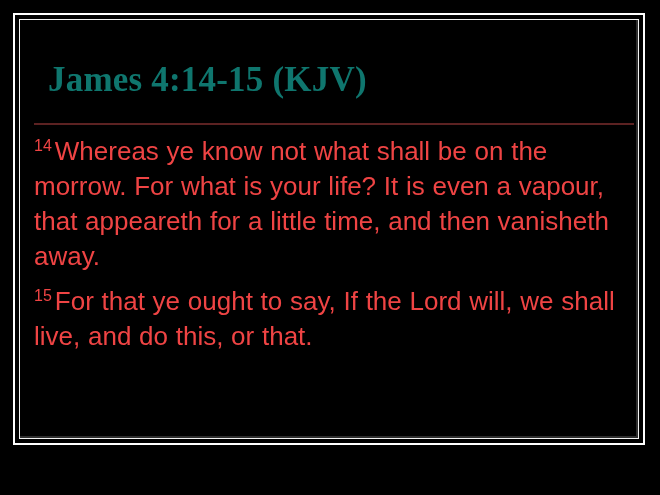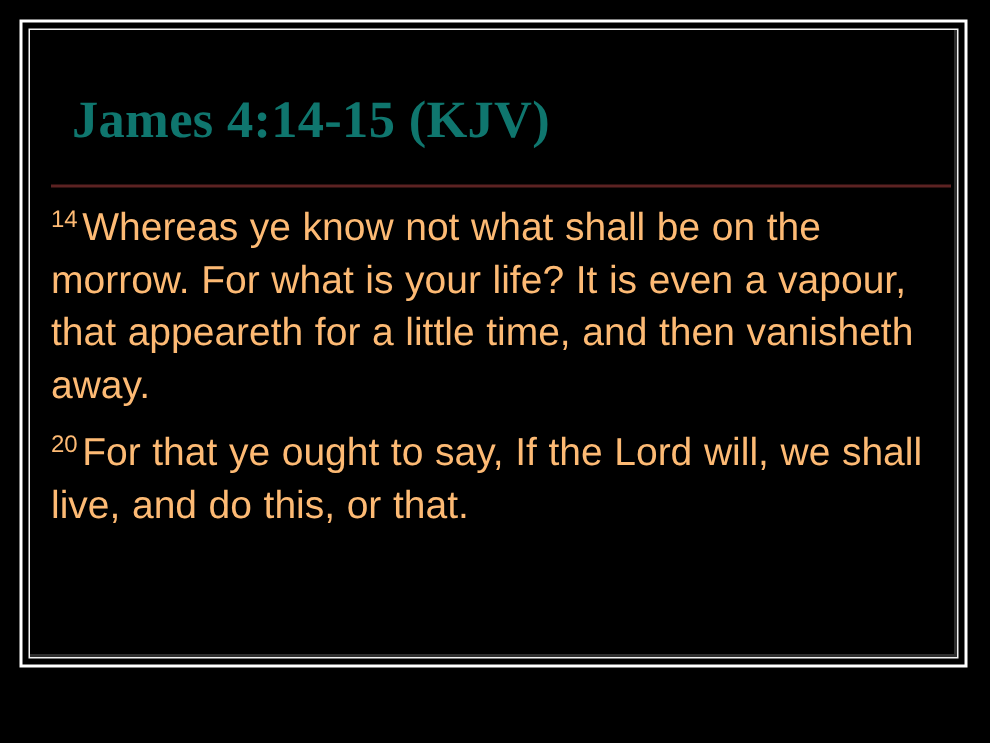--- a/index.html
+++ b/index.html
@@ -99,21 +99,21 @@
   #body-block {
     position: absolute;
     left: 12px;
     top: 112px;
     width: 600px;
   }
 
   .verse {
     margin: 0 0 10px 0;
     padding: 0;
-    color: #fdba74;
+    color: #ef4444;
     font-family: "Liberation Sans", sans-serif;
     font-size: 26px;
     line-height: 35px;
     text-align: left;
     word-spacing: 0.5px;
   }
 
   .verse:last-child {
     margin-bottom: 0;
   }
@@ -142,20 +142,20 @@
 
     <div id="title-rule"></div>
 
     <div id="body-block">
 
       <p class="verse">
         <span class="verse-num">14</span><span class="verse-text">Whereas ye know not what shall be on the morrow. For what is your life? It is even a vapour, that appeareth for a little time, and then vanisheth away.</span>
       </p>
 
       <p class="verse">
-        <span class="verse-num">20</span><span class="verse-text">For that ye ought to say, If the Lord will, we shall live, and do this, or that.</span>
+        <span class="verse-num">15</span><span class="verse-text">For that ye ought to say, If the Lord will, we shall live, and do this, or that.</span>
       </p>
 
     </div>
 
   </div>
 
 </div>
 
 </body></html>

